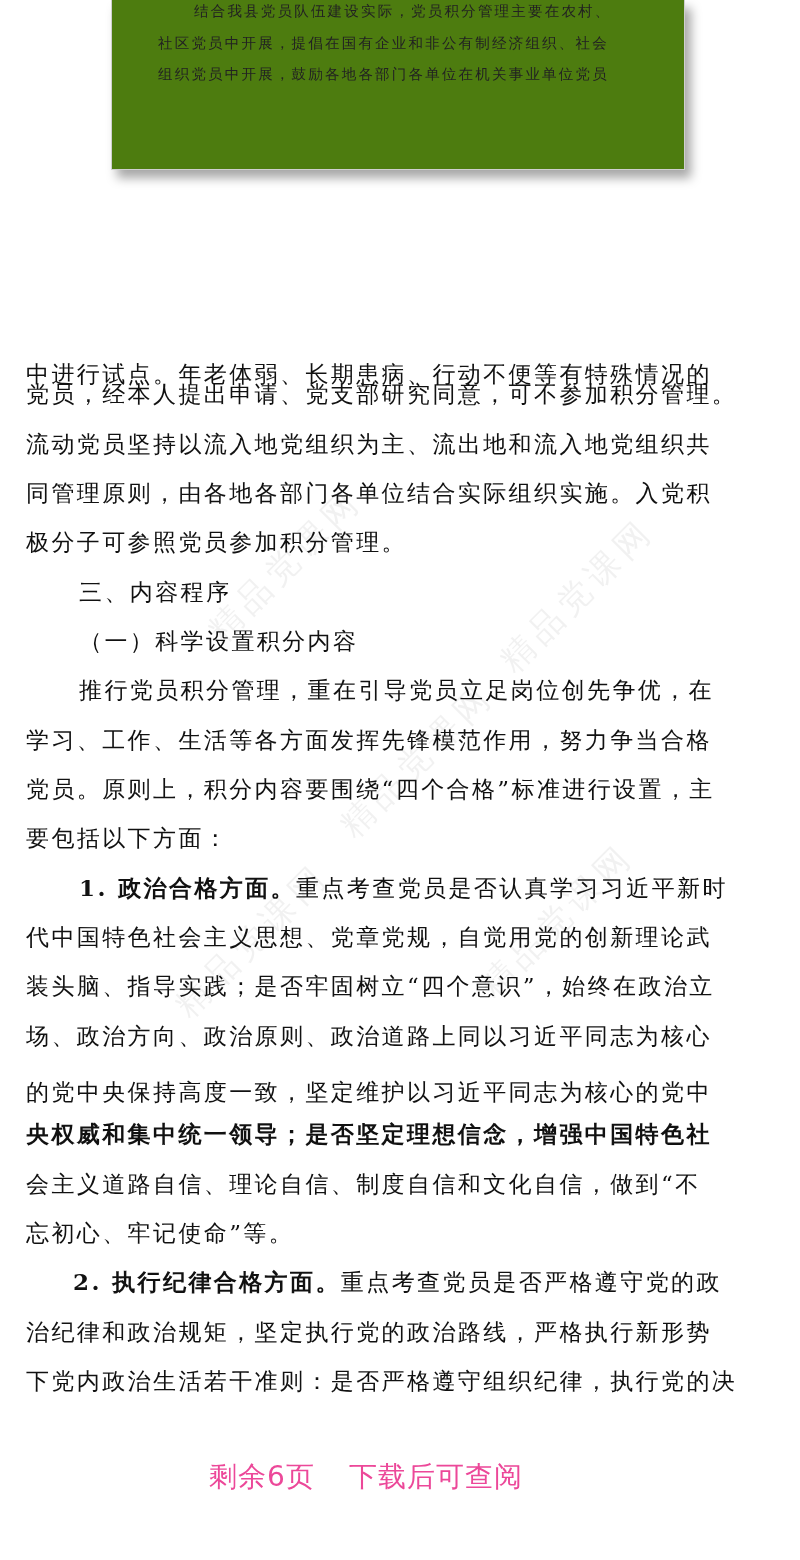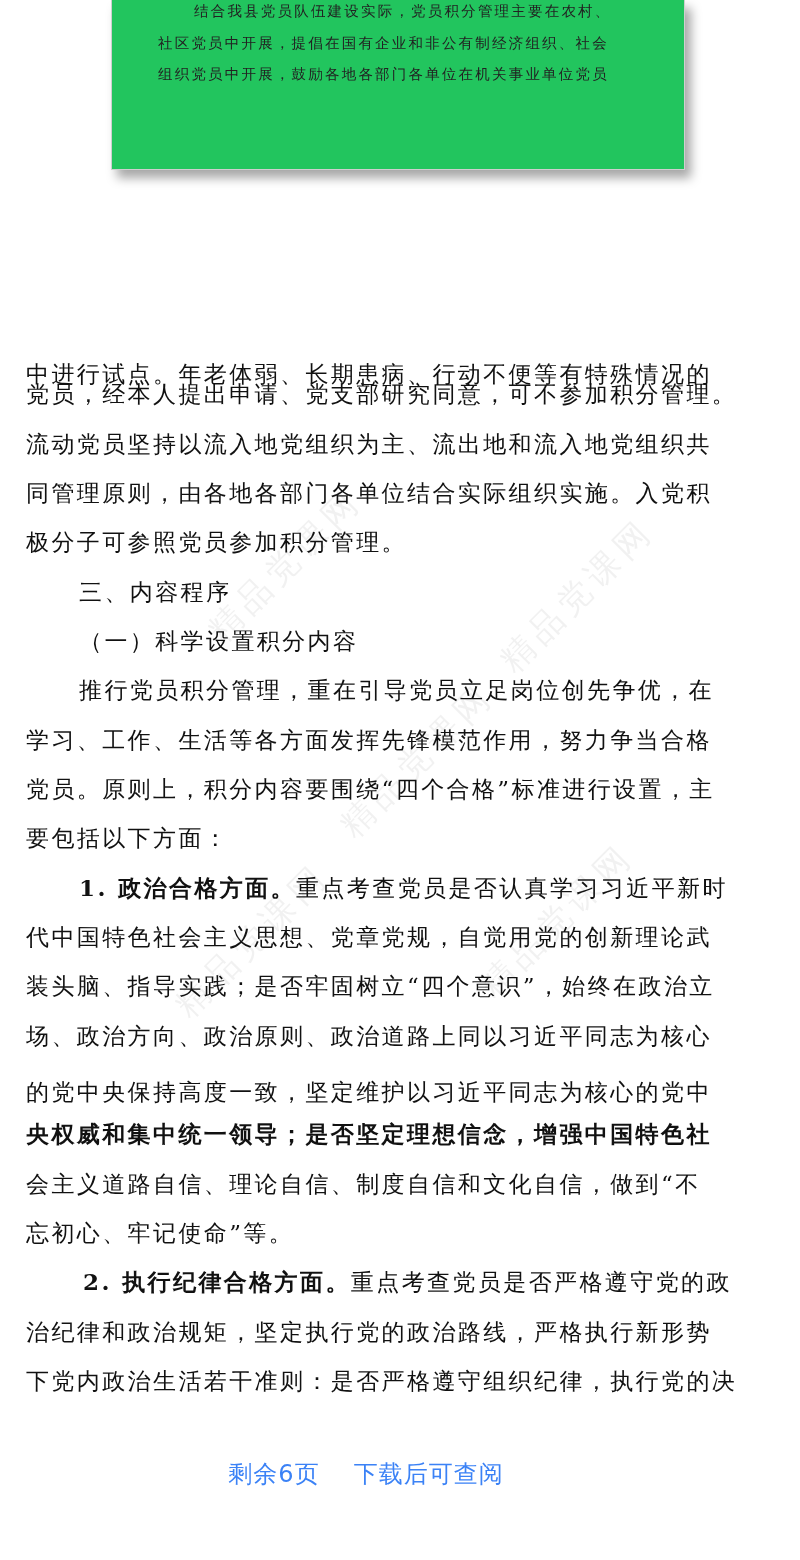--- a/index.html
+++ b/index.html
@@ -4,21 +4,21 @@
 <style>
   html, body { margin: 0; padding: 0; }
   body {
     width: 800px; height: 1560px; background: #ffffff;
     position: relative; overflow: hidden;
     font-family: "DejaVu Serif", "Liberation Serif", serif;
     color: #111;
   }
   .page-card {
     position: absolute; left: 111px; top: 0; width: 572px; height: 169px;
-    background: #22c55e;
+    background: #4d7c0f;
     border-left: 1px solid #cfcfcf; border-right: 1px solid #cfcfcf; border-bottom: 1px solid #cfcfcf;
     box-shadow: 6px 8px 10px rgba(0,0,0,0.35);
   }
   .card-text {
     position: absolute; left: 0; top: 0; width: 572px;
     font-size: 14.5px; letter-spacing: 2.2px; color: #222;
   }
   .card-line { position: absolute; white-space: nowrap; }
   .body-text {
     position: absolute; left: 26px; top: 325px; width: 760px;
@@ -28,21 +28,21 @@
     position: absolute; left: 0; white-space: nowrap; height: 40px; line-height: 40px;
   }
   .bold { font-weight: bold; margin-top: 8px; }
   .watermark {
     position: absolute; color: rgba(0,0,0,0.055); font-family: "DejaVu Sans", sans-serif;
     font-size: 34px; letter-spacing: 6px; transform: rotate(-45deg); transform-origin: left top;
     white-space: nowrap; pointer-events: none;
   }
   .footer-prompt {
     position: absolute; left: 0; width: 732px; top: 1458px; text-align: center;
-    font-family: "DejaVu Sans", sans-serif; font-size: 24px; color: #3b82f6; letter-spacing: 1px;
+    font-family: "DejaVu Sans", sans-serif; font-size: 28px; color: #ec4899; letter-spacing: 1px;
   }
   .footer-prompt span + span { margin-left: 34px; }
 </style>
 </head>
 <body>
 
 <div class="page-card">
   <div class="card-text">
     <div class="card-line" style="left:82px; top:2px;">结合我县党员队伍建设实际，党员积分管理主要在农村、</div>
     <div class="card-line" style="left:46px; top:34px;">社区党员中开展，提倡在国有企业和非公有制经济组织、社会</div>
@@ -71,21 +71,21 @@
   <div class="line" style="top:543px; left:53px;">
     <span class="bold">1. 政治合格方面。</span><span>重点考查党员是否认真学习习近平新时</span>
   </div>
   <div class="line" style="top:592px;">代中国特色社会主义思想、党章党规，自觉用党的创新理论武</div>
   <div class="line" style="top:641px;">装头脑、指导实践；是否牢固树立“四个意识”，始终在政治立</div>
   <div class="line" style="top:691px;">场、政治方向、政治原则、政治道路上同以习近平同志为核心</div>
   <div class="line" style="top:747px;">的党中央保持高度一致，坚定维护以习近平同志为核心的党中</div>
   <div class="line" style="top:789px;font-weight:bold;">央权威和集中统一领导；是否坚定理想信念，增强中国特色社</div>
   <div class="line" style="top:839px;">会主义道路自信、理论自信、制度自信和文化自信，做到“不</div>
   <div class="line" style="top:888px;">忘初心、牢记使命”等。</div>
-  <div class="line" style="top:937px; left:57px;">
+  <div class="line" style="top:937px; left:47px;">
     <span class="bold">2. 执行纪律合格方面。</span><span>重点考查党员是否严格遵守党的政</span>
   </div>
   <div class="line" style="top:987px;text-align:center;">治纪律和政治规矩，坚定执行党的政治路线，严格执行新形势</div>
   <div class="line" style="top:1036px;">下党内政治生活若干准则：是否严格遵守组织纪律，执行党的决</div>
 </div>
 
 <div class="footer-prompt">
   <span>剩余6页</span><span>下载后可查阅</span>
 </div>
 

